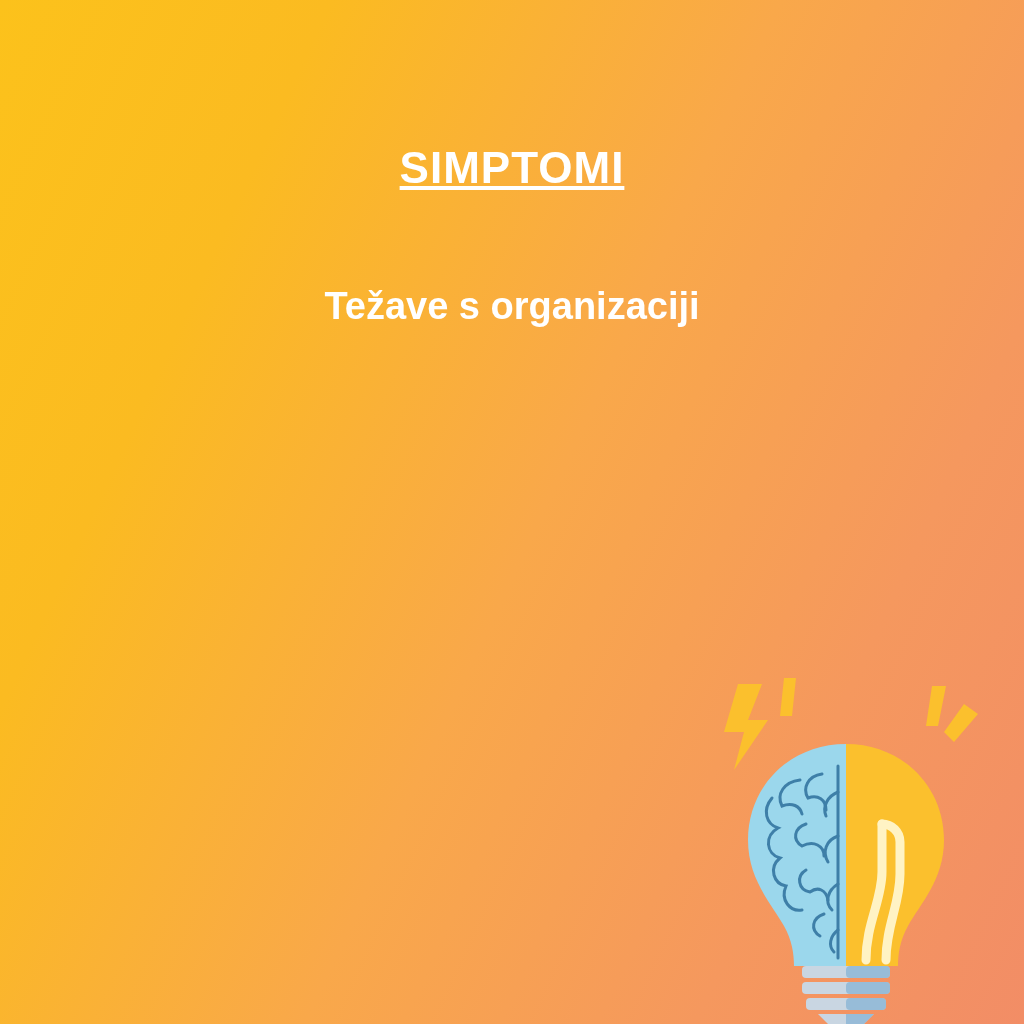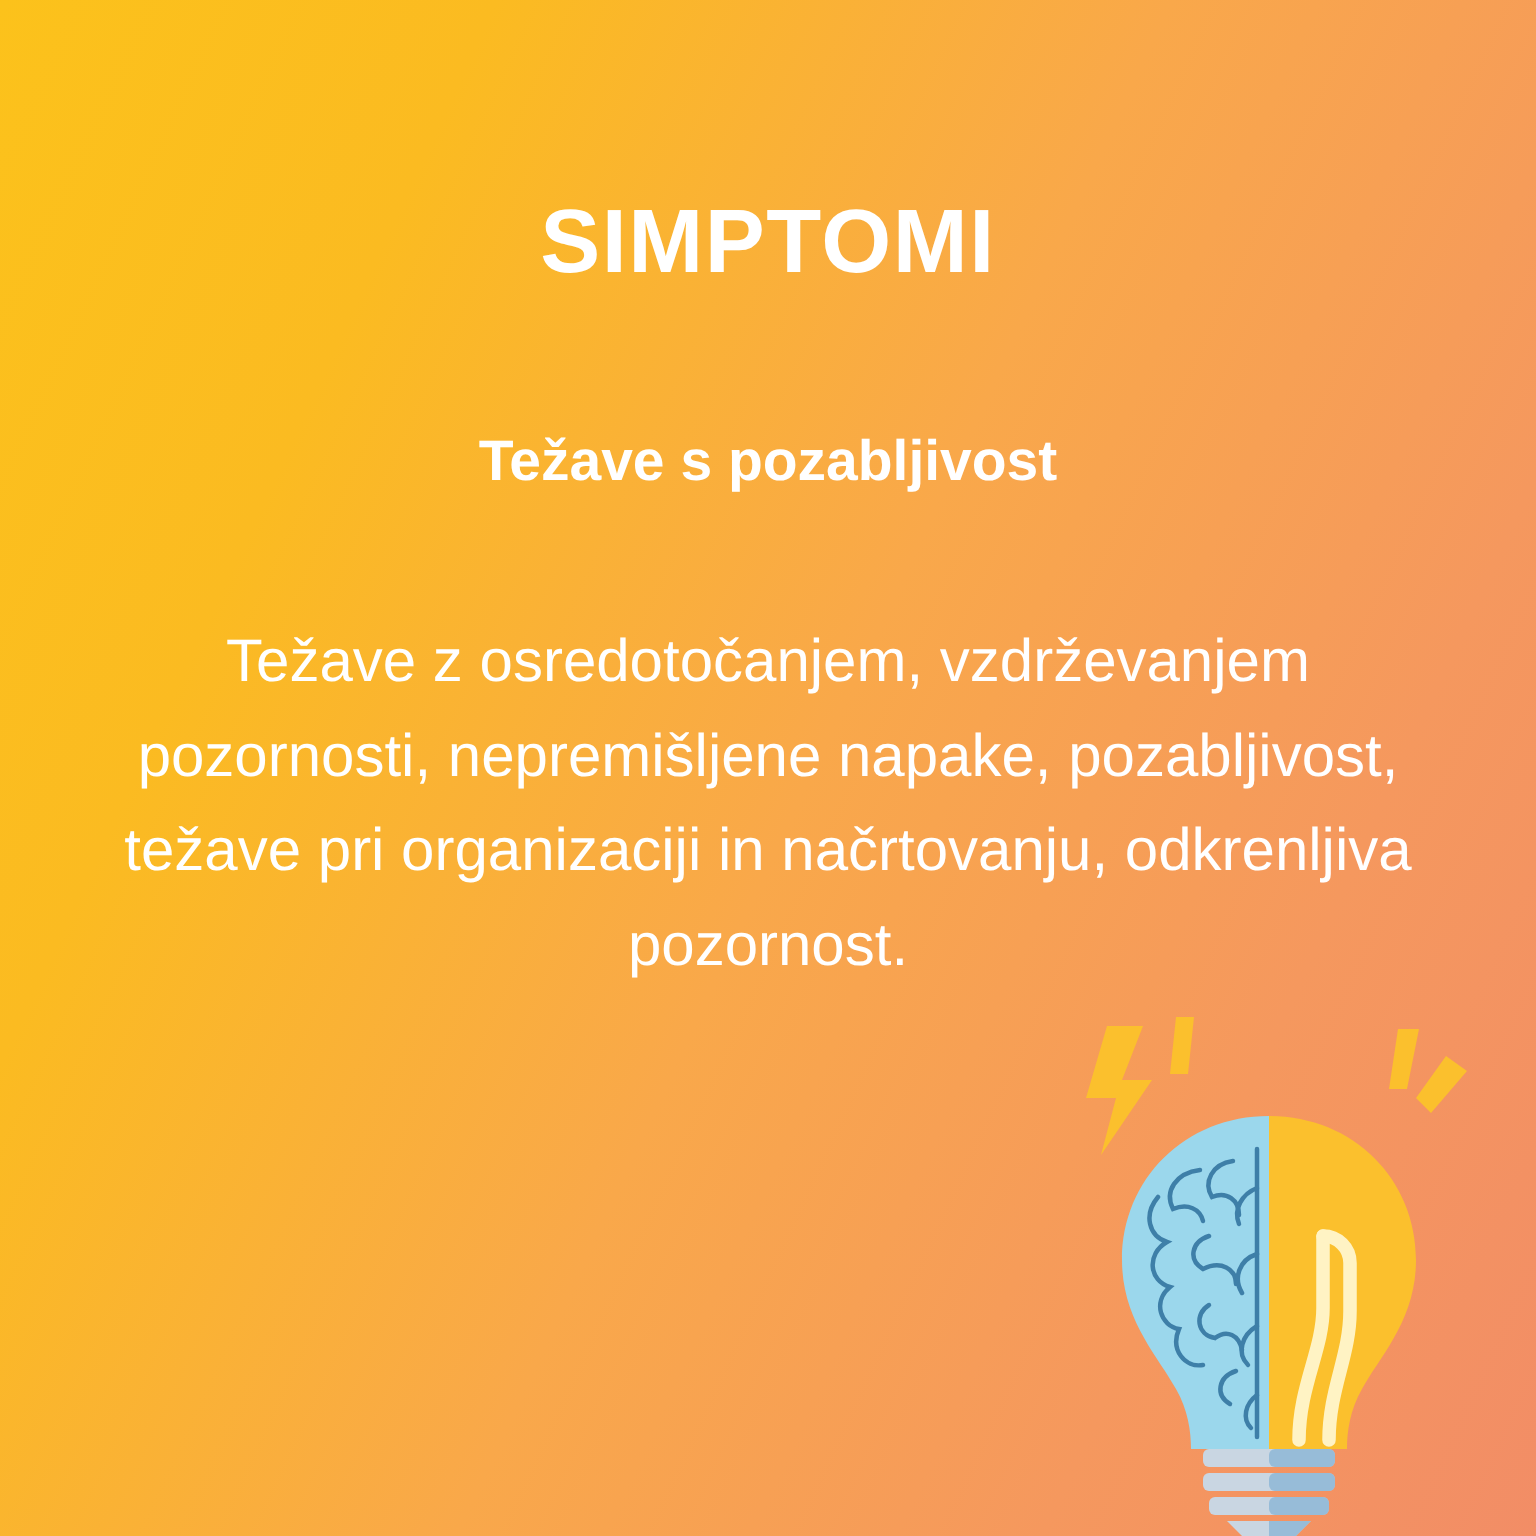--- a/index.html
+++ b/index.html
@@ -21,26 +21,27 @@
   }
   .content {
     position: absolute;
     top: 0;
     left: 0;
     right: 0;
     padding-top: 128px;
     text-align: center;
   }
   .title {
-    font-size: 60px;
+    font-size: 44px;
     font-weight: bold;
     letter-spacing: 1px;
     color: #FFFFFF;
-    margin: 0;
+    margin: 16px;
     line-height: 1.1;
+    text-decoration: underline;
   }
   .subtitle {
     margin: 92px 0 0 0;
     font-size: 38px;
     font-weight: bold;
     color: #FFFFFF;
     line-height: 1.2;
   }
   .body-text {
     margin: 78px auto 0 auto;
@@ -91,22 +92,21 @@
     height: 350px;
   }
 </style>
 </head>
 <body>
 
 <div class="slide">
 
   <div class="content">
     <h1 class="title">SIMPTOMI</h1>
-    <h2 class="subtitle">Težave s pozabljivost</h2>
-    <p class="body-text">Težave z osredotočanjem, vzdrževanjem pozornosti, nepremišljene napake, pozabljivost, težave pri organizaciji in načrtovanju, odkrenljiva pozornost.</p>
+    <h2 class="subtitle">Težave s organizaciji</h2>
   </div>
 
 
   <div class="bulb">
     <svg viewBox="0 0 300 350" width="300" height="350" aria-hidden="true">
 
       <g fill="#FBC02D">
         <polygon points="42,10 66,10 52,46 72,46 38,96 48,58 28,58"></polygon>
         <polygon points="88,4 100,4 96,42 84,42"></polygon>
         <polygon points="236,12 250,12 242,52 230,52"></polygon>

